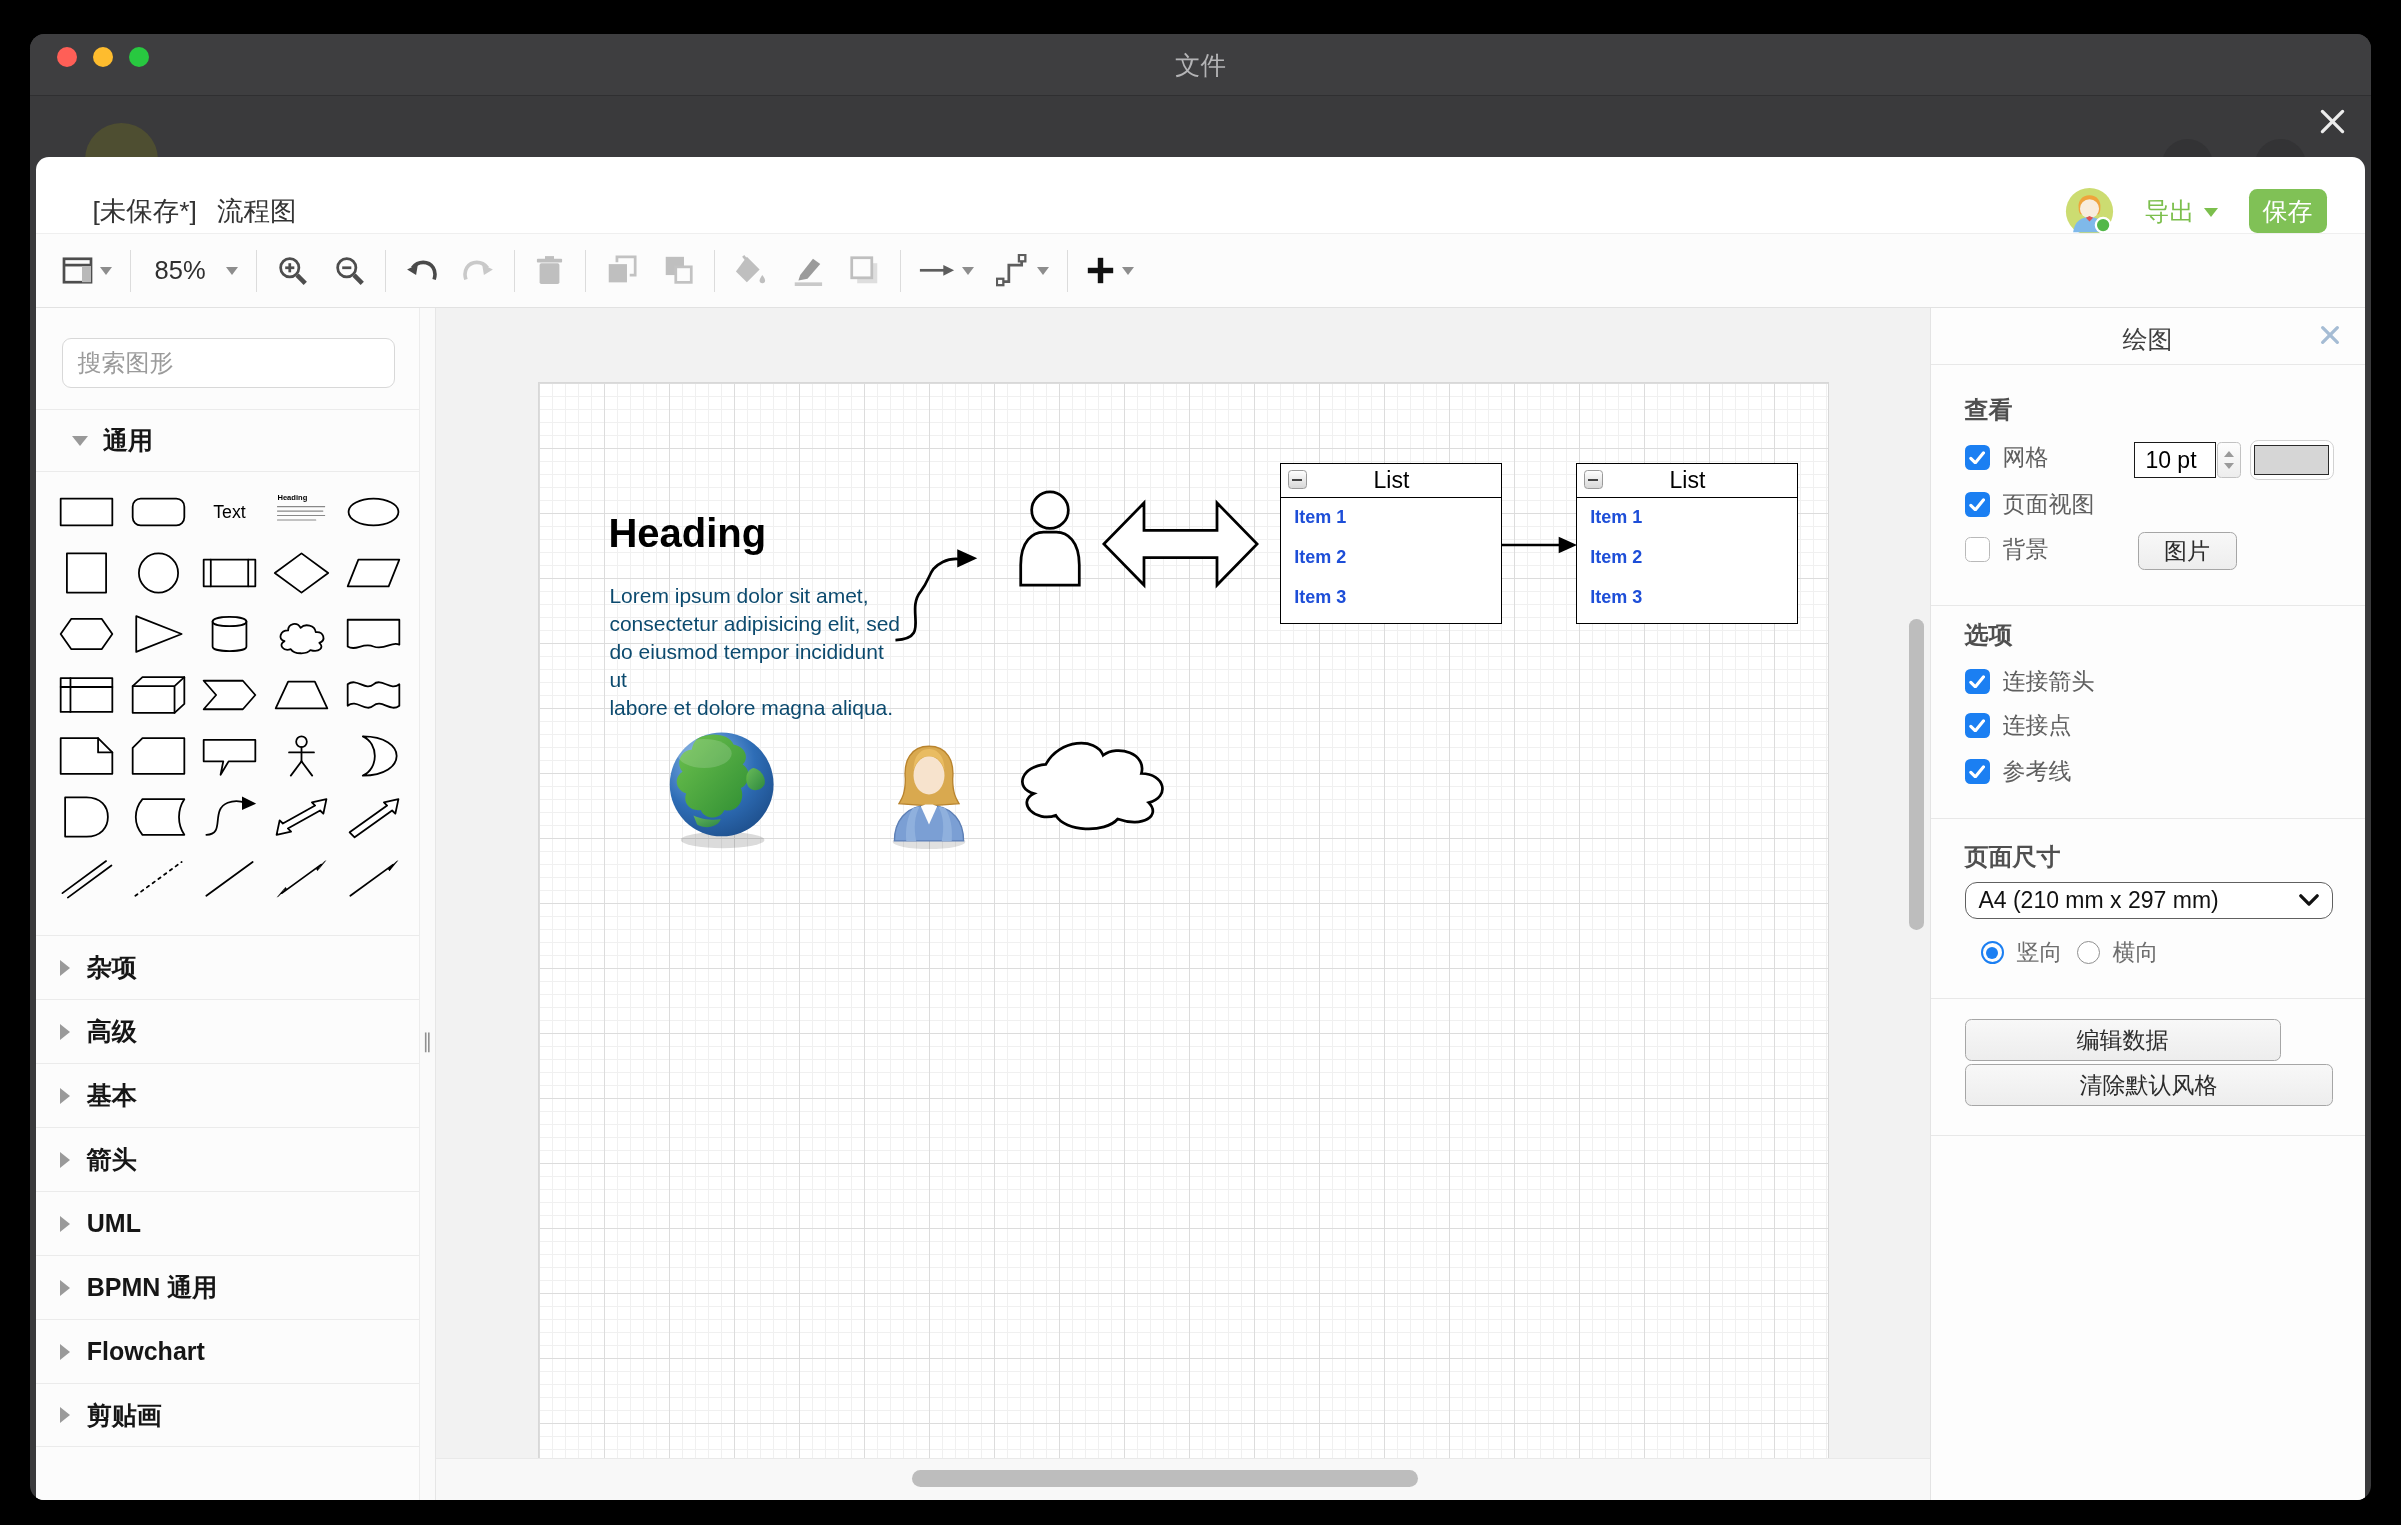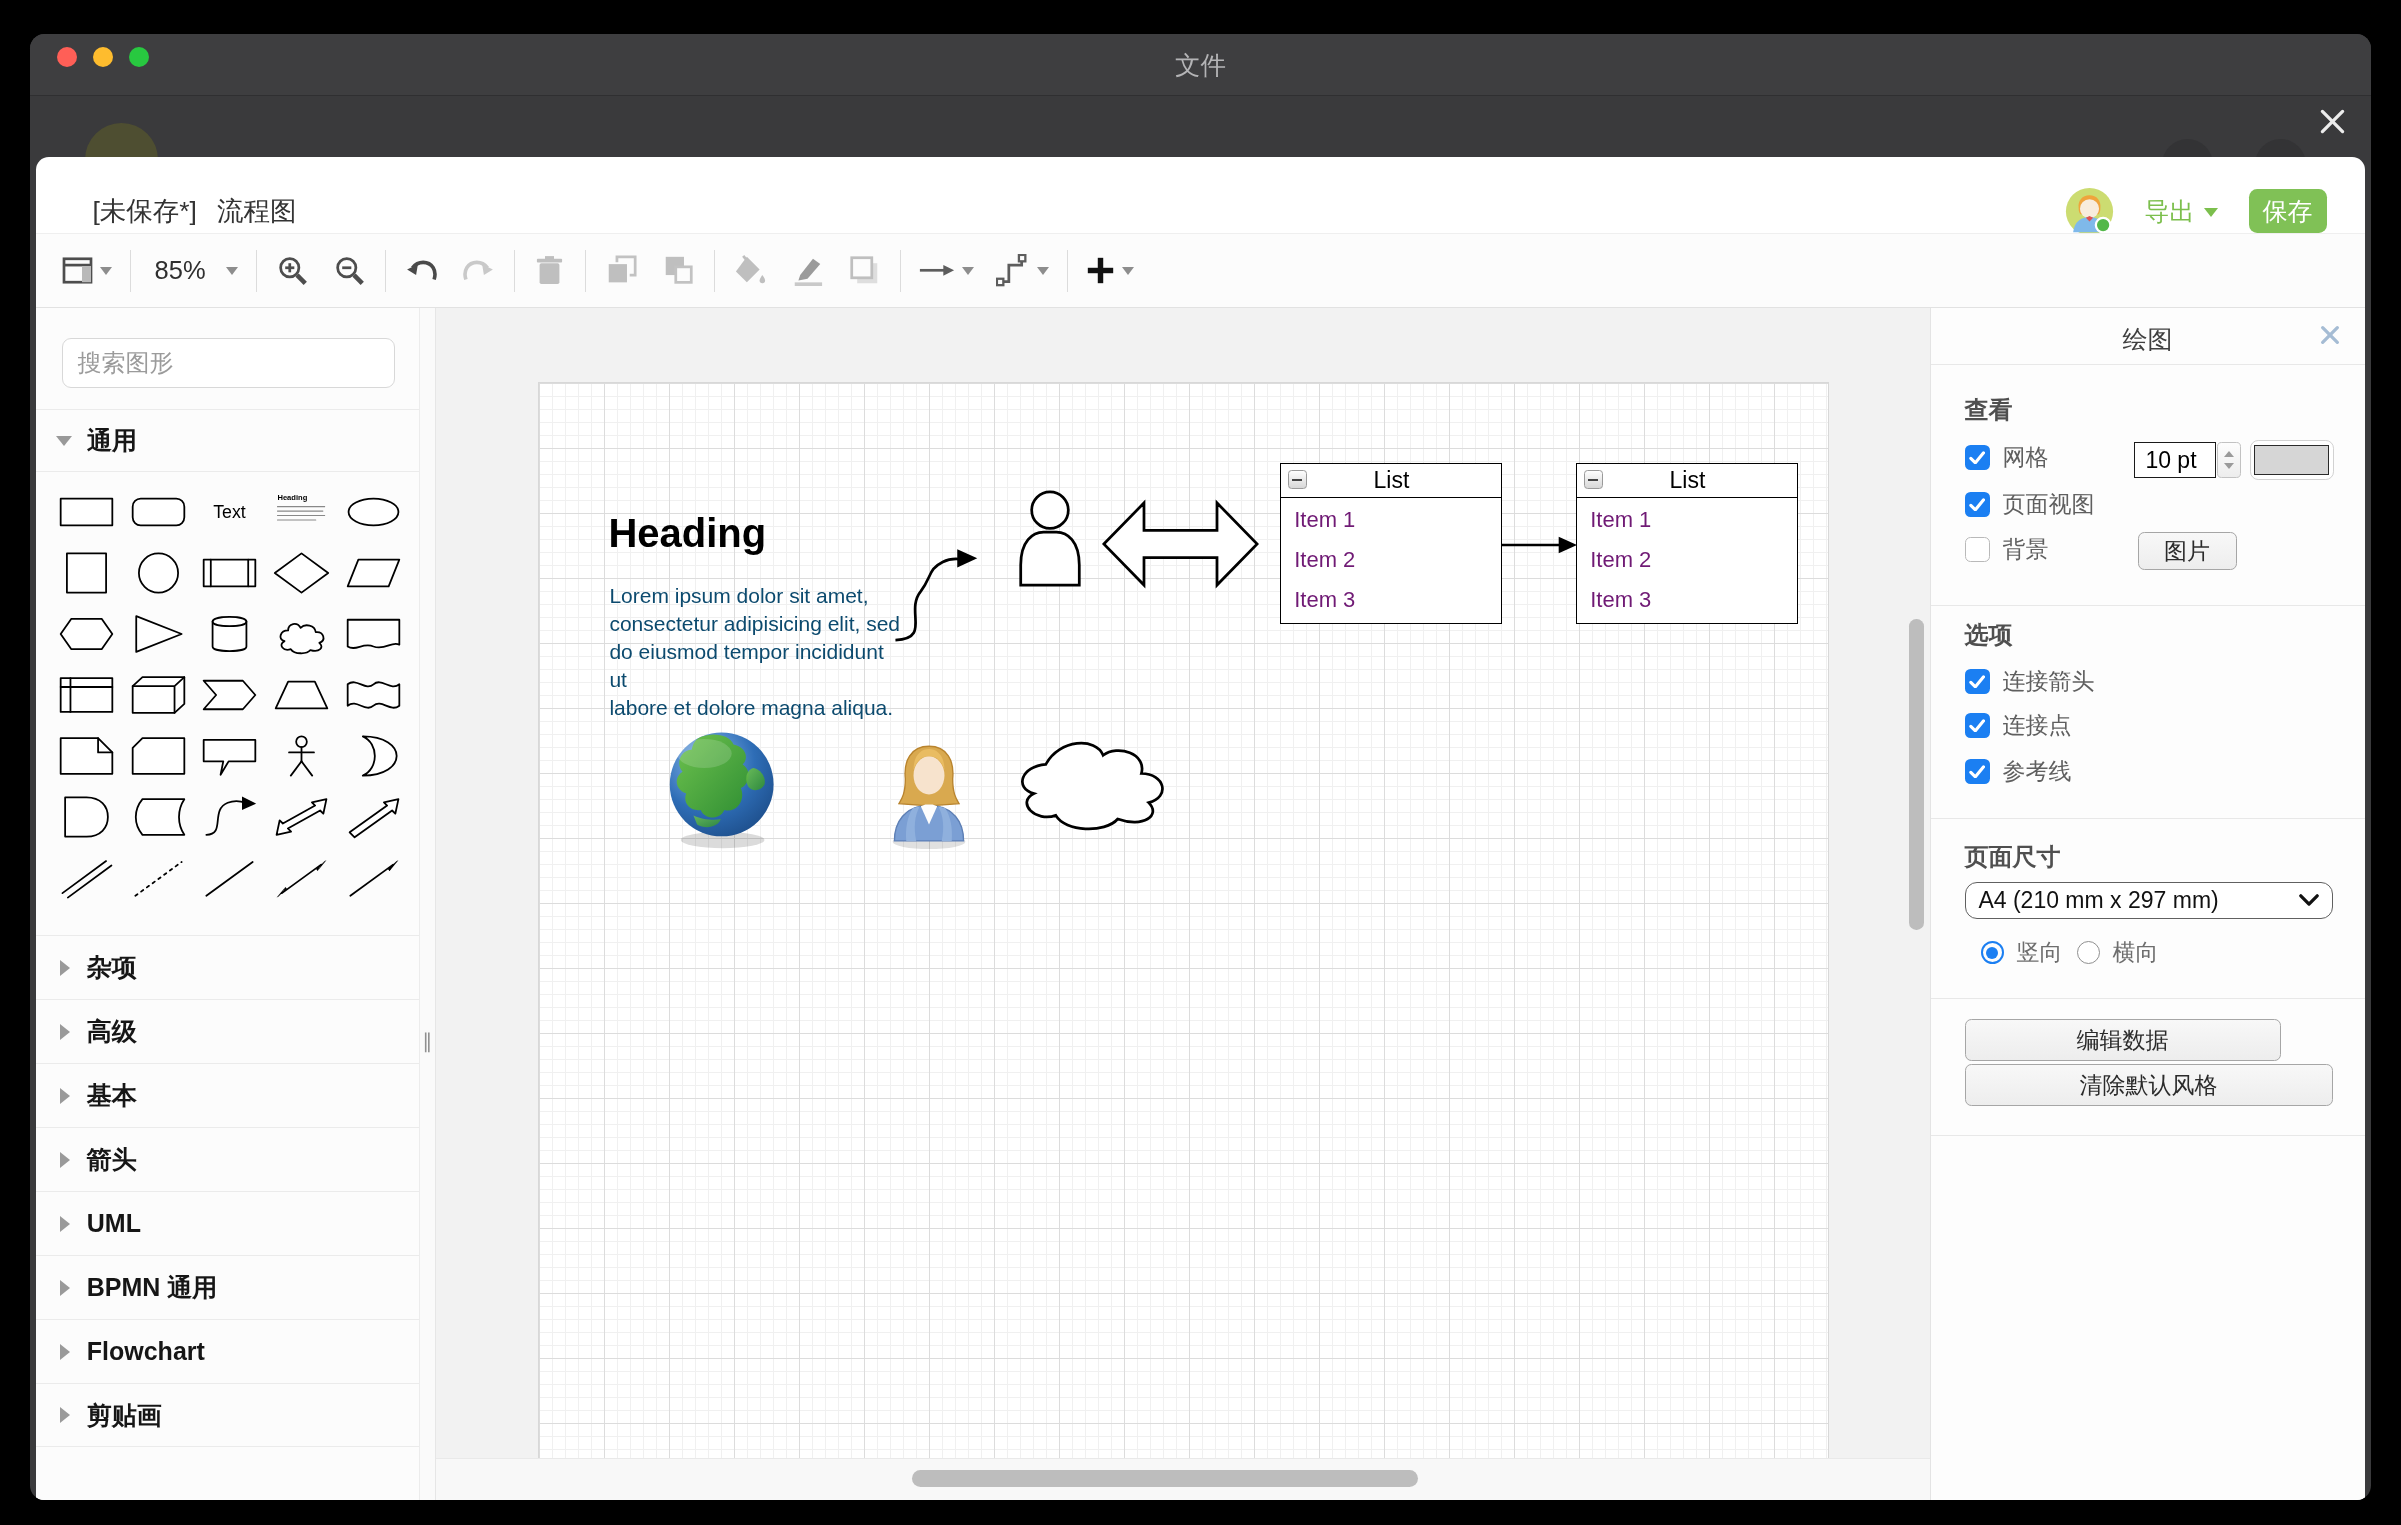--- a/index.html
+++ b/index.html
@@ -27,21 +27,21 @@
   .sep { width:0.9px; height:42px; background:#dcdcdc; margin:0 18px; }
   .caret { width:0; height:0; border-left:6.4px solid transparent; border-right:6.4px solid transparent; border-top:8.2px solid #8d8d8d; }
   #zoom-label { font-size:25.5px; color:#2f2f2f; margin:0 12.8px 0 5.5px; }
   .gap { width:22px; }
 
   
   #sidebar { position:absolute; left:0; top:151px; bottom:0; width:383px; background:#fcfcfc; }
   #search-box { position:absolute; left:25.5px; right:24px; top:30px; height:50px; border:1.8px solid #d8d8d8; border-radius:9px; background:#fff; display:flex; align-items:center; }
   #search-input { flex:1; border:none; outline:none; background:transparent; font-size:24px; color:#444; padding:0 14.6px; font-family:inherit; }
   #search-input::placeholder { color:#9b9b9b; }
-  #sec-general { position:absolute; left:0; right:0; top:101px; height:63px; border-top:0.9px solid #ebebeb; border-bottom:0.9px solid #ebebeb; display:flex; align-items:center; padding-left:20px; gap:14.6px; cursor:pointer; }
+  #sec-general { position:absolute; left:0; right:0; top:101px; height:63px; border-top:0.9px solid #ebebeb; border-bottom:0.9px solid #ebebeb; display:flex; align-items:center; padding-left:36px; gap:14.6px; cursor:pointer; }
   .tri-down { width:0; height:0; border-left:8.2px solid transparent; border-right:8.2px solid transparent; border-top:10px solid #999; }
   .tri-right { width:0; height:0; border-top:8.2px solid transparent; border-bottom:8.2px solid transparent; border-left:10px solid #9a9a9a; }
   .sec-label { font-size:25px; font-weight:bold; color:#161616; }
   #shape-grid { position:absolute; left:14.6px; top:173px; width:358px; display:grid; grid-template-columns:repeat(5,1fr); grid-auto-rows:61px; }
   .shape-cell { display:flex; align-items:center; justify-content:center; cursor:pointer; }
   .shape-cell svg { stroke:#000; stroke-width:2; fill:#fff; stroke-linejoin:round; stroke-linecap:round; }
   #category-list { position:absolute; left:0; right:0; top:627px; }
   .cat-row { height:64px; border-top:0.9px solid #ebebeb; display:flex; align-items:center; padding-left:24px; gap:16.4px; cursor:pointer; background:#fcfcfc; }
   .cat-row:last-child { border-bottom:0.9px solid #ebebeb; }
 
@@ -59,21 +59,21 @@
       linear-gradient(90deg, #f0f0f0 0.9px, transparent 0.9px);
     background-size: 65px 65px, 65px 65px, 13px 13px, 13px 13px; }
   .cv { position:absolute; }
   #cv-heading { left:172px; top:203px; font-size:40px; font-weight:bold; color:#000; }
   #cv-paragraph { left:173px; top:274px; width:292px; font-size:21px; line-height:28px; color:#0c4a6e; white-space:pre-line; }
   .listbox { width:222px; height:161px; border:1.8px solid #000; background:#fff; }
   .listbox .lb-title { position:relative; height:34px; border-bottom:1.8px solid #000; display:flex; align-items:center; justify-content:center; font-size:23px; color:#000; }
   .lb-collapse { position:absolute; left:6.4px; top:6.4px; width:19px; height:19px; border:0.9px solid #9a9a9a; border-radius:3.6px; background:linear-gradient(#fefefe,#d7d7d7); display:flex; align-items:center; justify-content:center; cursor:pointer; }
   .lb-collapse::after { content:""; width:10px; height:1.8px; background:#444; }
   .lb-items { padding:9px 0 0 12.8px; }
-  .lb-items div { height:40px; font-size:22px; color:#701a75; }
+  .lb-items div { height:40px; font-size:18px; color:#1d4ed8;font-weight:bold; }
   #h-scroll { position:absolute; left:0; right:0; bottom:0; height:42px; background:#f8f8f8; border-top:0.9px solid #e9e9e9; }
   #h-thumb { position:absolute; left:476px; top:11px; width:506px; height:17.3px; border-radius:9px; background:#bdbdbd; cursor:pointer; }
   #v-thumb { position:absolute; left:1473px; top:311px; width:14.6px; height:311px; border-radius:7.3px; background:#bdbdbd; cursor:pointer; }
 
   
   #rpanel { position:absolute; right:0; top:151px; bottom:0; width:435px; background:#fdfdfd; border-left:0.9px solid #e4e4e4; }
   #rp-title { position:absolute; left:0; right:0; top:14.6px; text-align:center; font-size:25px; font-weight:500; color:#3f3f3f; }
   #rp-close { position:absolute; left:388px; top:16.4px; width:22px; height:22px; cursor:pointer; }
   .rp-div { position:absolute; left:0; right:0; height:0.9px; background:#e8e8e8; }
   .rp-sec { position:absolute; left:34px; font-size:24px; font-weight:bold; color:#4f4f4f; }

